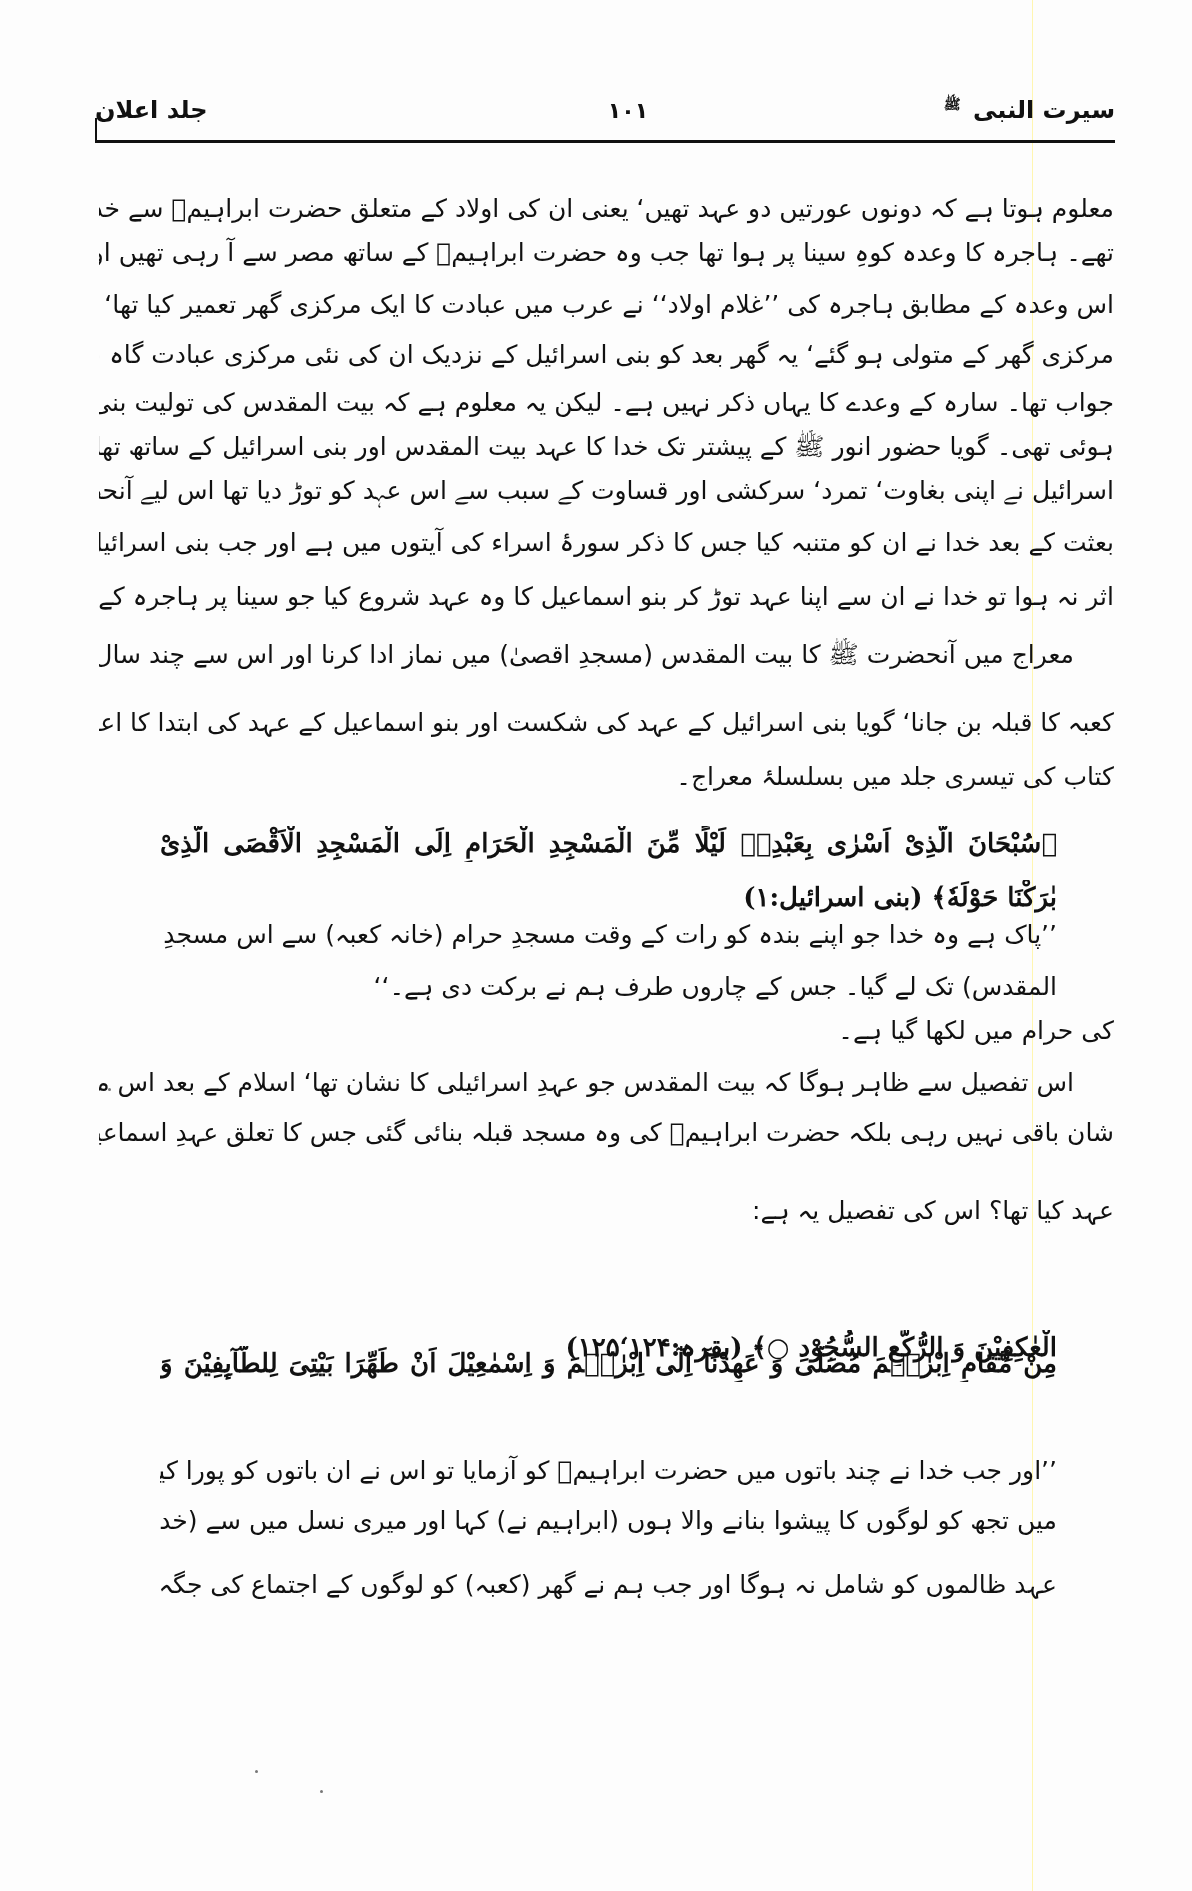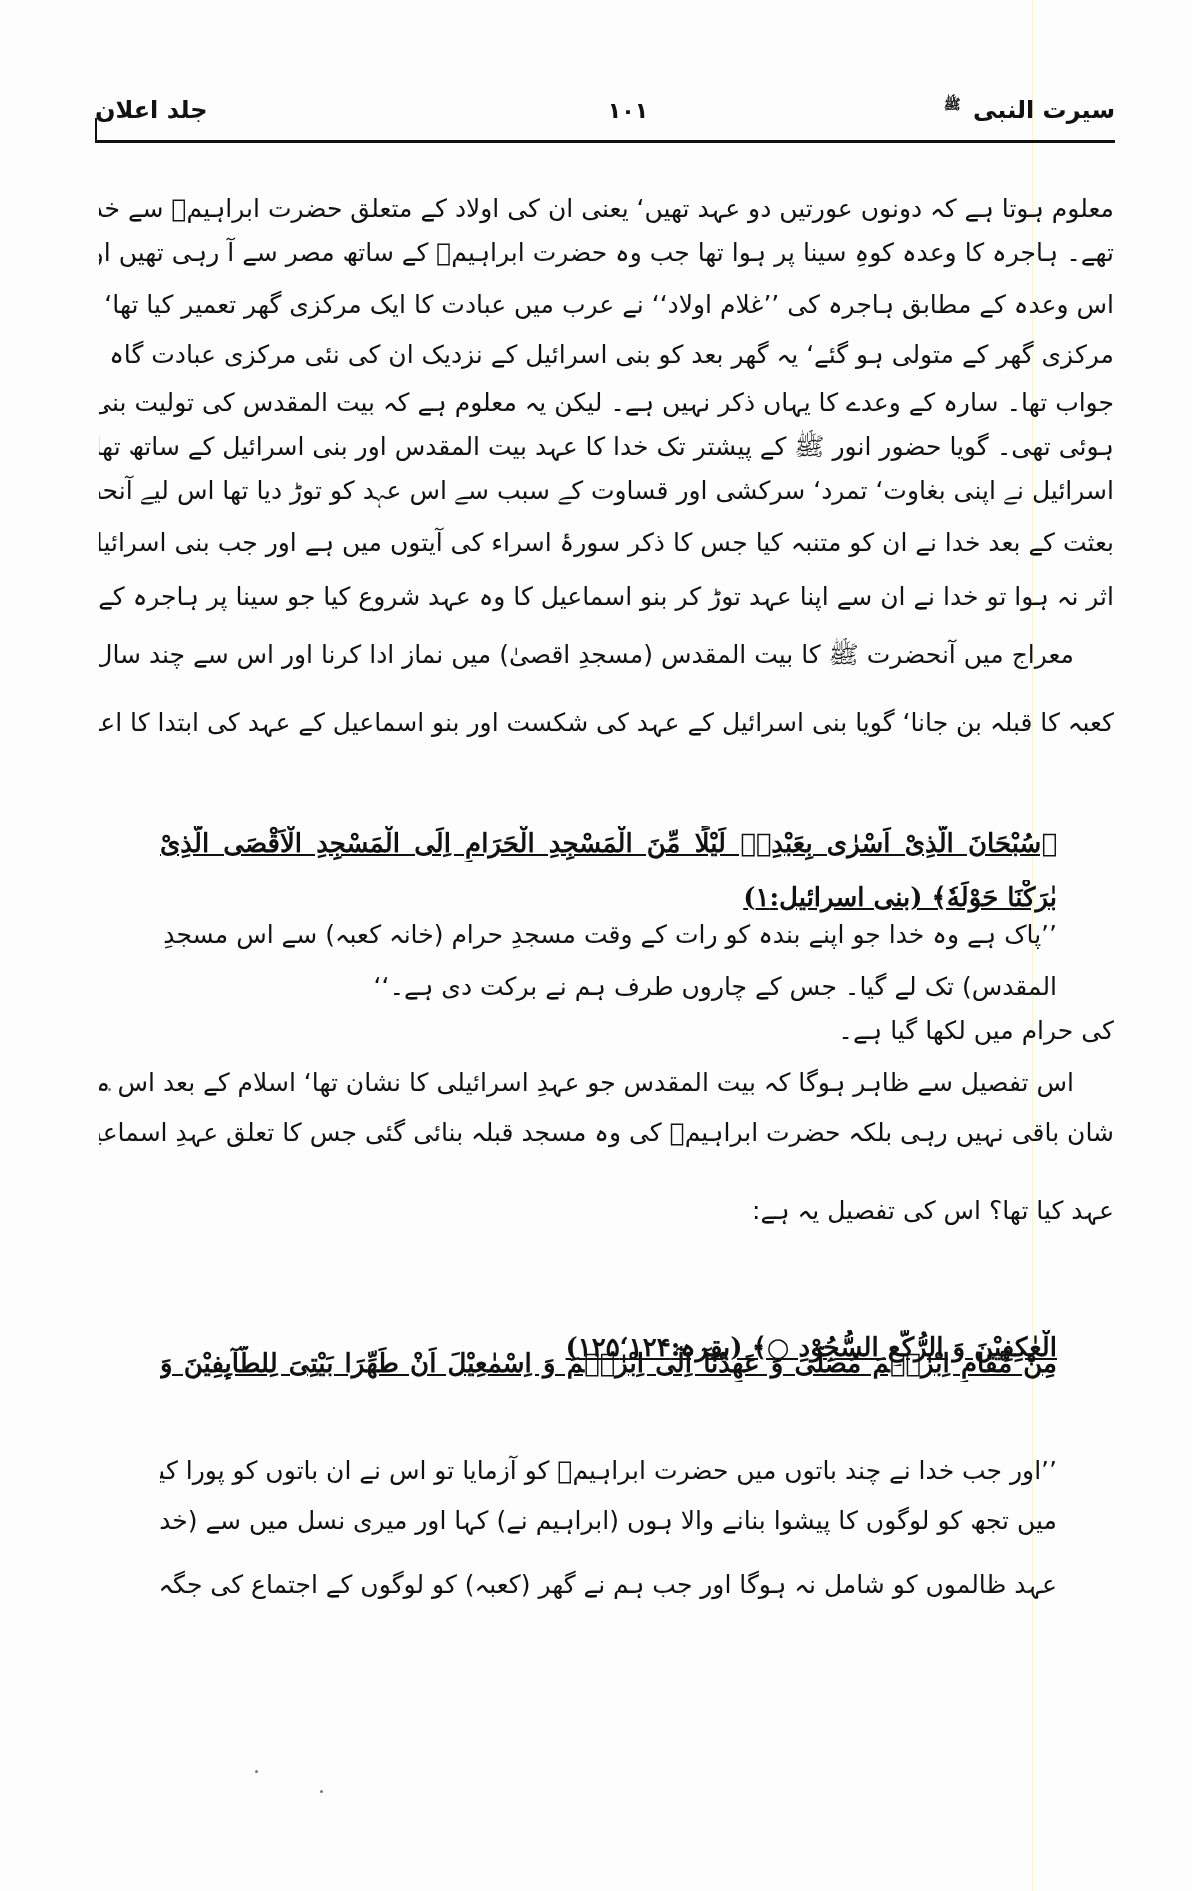--- a/index.html
+++ b/index.html
@@ -10,21 +10,21 @@
   .hdr-title { position:absolute; right:0; top:4px; font-size:24px; font-weight:bold; }
   .hdr-title .saw { font-size:14px; margin-right:4px; vertical-align:super; }
   .hdr-page { position:absolute; left:50%; transform:translateX(-50%); top:6px; font-size:22px; font-weight:bold; direction:ltr;margin-left:23px; }
   .hdr-vol { position:absolute; left:0; top:4px; font-size:24px; font-weight:bold; }
   .rule { position:absolute; left:95px; top:140px; width:1020px; height:3px; background:#111111; }
   .vtick { position:absolute; left:95px; top:118px; width:2px; height:24px; background:#111111; }
   .line { position:absolute; direction:rtl; white-space:nowrap; font-size:25px; line-height:34px; height:36px; overflow:hidden; }
   .full { left:99px; width:1015px; text-align:justify; text-align-last:justify; }
   .para-start { left:99px; width:975px; text-align-last:justify; }
   .lastline { text-align-last:right; }
-  .arabic { font-family:"DejaVu Serif", serif; font-weight:bold; font-size:26px;text-decoration:underline; }
+  .arabic { font-family:"DejaVu Serif", serif; font-weight:bold; font-size:26px; }
   .ind { left:160px; width:897px; }
   .ind-last { text-align-last:right; }
   .speck { position:absolute; width:3px; height:3px; background:#777; border-radius:50%; }
   .margin-line { position:absolute; left:1032px; top:0; width:1px; height:1891px; background:#fff6b0; }
 </style>
 </head>
 <body>
 
 <div class="page">
   <div class="margin-line"></div>
@@ -45,20 +45,21 @@
   <div class="line full" style="top:288px">اس وعدہ کے مطابق ہاجرہ کی ’’غلام اولاد‘‘ نے عرب میں عبادت کا ایک مرکزی گھر تعمیر کیا تھا‘ اور یہ غلام اس پرانے</div>
   <div class="line full" style="top:338px">مرکزی گھر کے متولی ہو گئے‘ یہ گھر بعد کو بنی اسرائیل کے نزدیک ان کی نئی مرکزی عبادت گاہ بیت المقدس کا پورا</div>
   <div class="line full" style="top:386px">جواب تھا۔ سارہ کے وعدے کا یہاں ذکر نہیں ہے۔ لیکن یہ معلوم ہے کہ بیت المقدس کی تولیت بنی اسرائیل کو عطا</div>
   <div class="line full" style="top:430px">ہوئی تھی۔ گویا حضور انور ﷺ کے پیشتر تک خدا کا عہد بیت المقدس اور بنی اسرائیل کے ساتھ تھا‘ چونکہ بنی</div>
   <div class="line full" style="top:474px">اسرائیل نے اپنی بغاوت‘ تمرد‘ سرکشی اور قساوت کے سبب سے اس عہد کو توڑ دیا تھا اس لیے آنحضرت ﷺ کی</div>
   <div class="line full" style="top:526px">بعثت کے بعد خدا نے ان کو متنبہ کیا جس کا ذکر سورۂ اسراء کی آیتوں میں ہے اور جب بنی اسرائیل پر اس تنبیہ کا کچھ</div>
   <div class="line full lastline" style="top:580px">اثر نہ ہوا تو خدا نے ان سے اپنا عہد توڑ کر بنو اسماعیل کا وہ عہد شروع کیا جو سینا پر ہاجرہ کے متعلق باندھا گیا تھا۔</div>
 
   <div class="line para-start" style="top:638px">معراج میں آنحضرت ﷺ کا بیت المقدس (مسجدِ اقصیٰ) میں نماز ادا کرنا اور اس سے چند سال بعد خانۂ</div>
   <div class="line full" style="top:706px">کعبہ کا قبلہ بن جانا‘ گویا بنی اسرائیل کے عہد کی شکست اور بنو اسماعیل کے عہد کی ابتدا کا اعلان تھا‘ جیسا کہ اس</div>
+  <div class="line full lastline" style="top:760px">کتاب کی تیسری جلد میں بسلسلۂ معراج۔</div>
 
   <div class="line ind arabic" style="top:826px; text-align:justify; text-align-last:justify;">﴿سُبْحَانَ الَّذِیْ اَسْرٰی بِعَبْدِهٖ لَیْلًا مِّنَ الْمَسْجِدِ الْحَرَامِ اِلَی الْمَسْجِدِ الْاَقْصَی الَّذِیْ</div>
   <div class="line ind arabic ind-last" style="top:880px">بٰرَكْنَا حَوْلَهٗ﴾ (بنی اسرائیل:۱)</div>
 
   <div class="line ind" style="top:918px; text-align:justify; text-align-last:justify;">’’پاک ہے وہ خدا جو اپنے بندہ کو رات کے وقت مسجدِ حرام (خانہ کعبہ) سے اس مسجدِ اقصیٰ (بیت</div>
   <div class="line ind ind-last" style="top:970px">المقدس) تک لے گیا۔ جس کے چاروں طرف ہم نے برکت دی ہے۔‘‘</div>
   <div class="line full lastline" style="top:1014px; right:78px; left:auto; width:auto;">کی حرام میں لکھا گیا ہے۔</div>
 
   <div class="line para-start" style="top:1066px">اس تفصیل سے ظاہر ہوگا کہ بیت المقدس جو عہدِ اسرائیلی کا نشان تھا‘ اسلام کے بعد اس میں قبلہ ہونے کی</div>
   <div class="line full" style="top:1116px">شان باقی نہیں رہی بلکہ حضرت ابراہیمؑ کی وہ مسجد قبلہ بنائی گئی جس کا تعلق عہدِ اسماعیلی سے تھا (یعنی خانۂ کعبہ) وہ</div>

